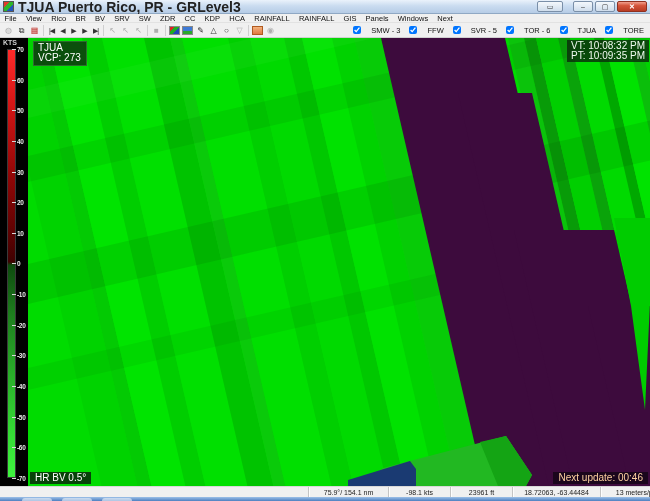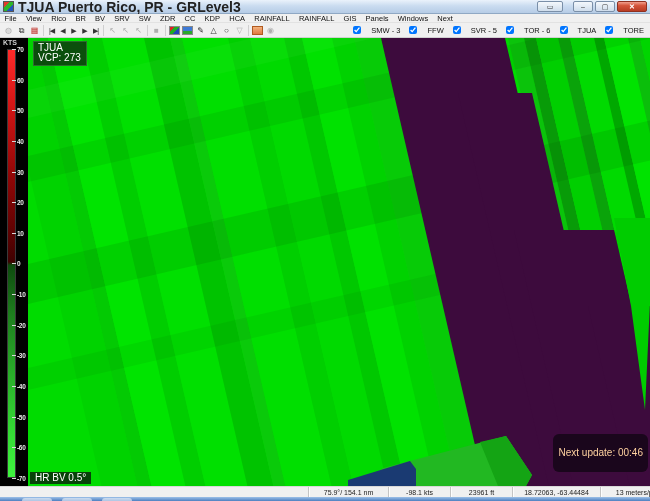--- a/index.html
+++ b/index.html
@@ -62,21 +62,21 @@
   .piece{position:absolute;transform-origin:0 0;}
   .piece.beam{bottom:0;}
   .piece.range{left:0;right:0;}
   .piece.poly{inset:0;}
 
   
   .ov{position:absolute;z-index:9;font-weight:normal;color:#FFF;font-size:10px;line-height:10px;white-space:nowrap;}
   .ov-site{left:5px;top:3px;background:rgba(12,58,14,0.88);border:1px solid #2E6A30;padding:1px 5px 2px 4px;}
   .ov-times{right:1px;top:2px;background:rgba(10,48,12,0.85);padding:1px 4px;text-align:left;color:#F0FAF0;}
   .ov-product{left:2px;bottom:2px;background:rgba(8,44,10,0.88);padding:1px 5px;}
-  .ov-next{right:2px;bottom:14px;background:rgba(20,6,22,0.85);padding:14px 5px;color:#FFD2A0;border-radius:6px;}
+  .ov-next{right:2px;bottom:2px;background:rgba(20,6,22,0.85);padding:1px 5px;color:#FFD2A0;}
 
   
   .statusbar{position:absolute;left:0;top:486px;width:650px;height:11px;background:#F0F0F0;
     border-top:1px solid #D8D8D8;display:flex;align-items:stretch;box-sizing:border-box;}
   .sb-spacer{width:308px;flex:0 0 auto;}
   .sb-cell{border-left:1px solid #C4C4C4;box-shadow:inset 1px 0 0 #FDFDFD;font-size:7px;color:#222;
     display:flex;align-items:center;justify-content:center;white-space:nowrap;flex:0 0 auto;box-sizing:border-box;}
 
   
   .taskbar{position:absolute;left:0;top:497px;width:650px;height:4px;
@@ -280,20 +280,24 @@
           <div class="piece poly" style="background: rgb(34, 184, 34); clip-path: polygon(330px 448px, 355px 430px, 478px 398px, 504px 437px, 498px 448px);"></div>
           <div class="piece poly" style="background: rgb(20, 164, 20); clip-path: polygon(452px 404px, 478px 398px, 504px 437px, 498px 448px, 470px 448px);"></div>
           <div class="piece poly" style="background: rgb(26, 58, 114); clip-path: polygon(320px 448px, 320px 442px, 382px 423px, 388px 431px, 388px 448px);"></div>
         </div>
 
       <div class="ov ov-site">
         <div>TJUA</div>
         <div>VCP: 273</div>
       </div>
 
+      <div class="ov ov-times">
+        <div>VT: 10:08:32 PM</div>
+        <div>PT: 10:09:35 PM</div>
+      </div>
 
       <div class="ov ov-product">HR BV 0.5°</div>
       <div class="ov ov-next">Next update: 00:46</div>
     </div>
   </div>
 
   <div class="statusbar">
     <span class="sb-spacer"></span>
     <span class="sb-cell" style="width:80px">75.9°/ 154.1 nm</span>
     <span class="sb-cell" style="width:62px">-98.1 kts</span>

